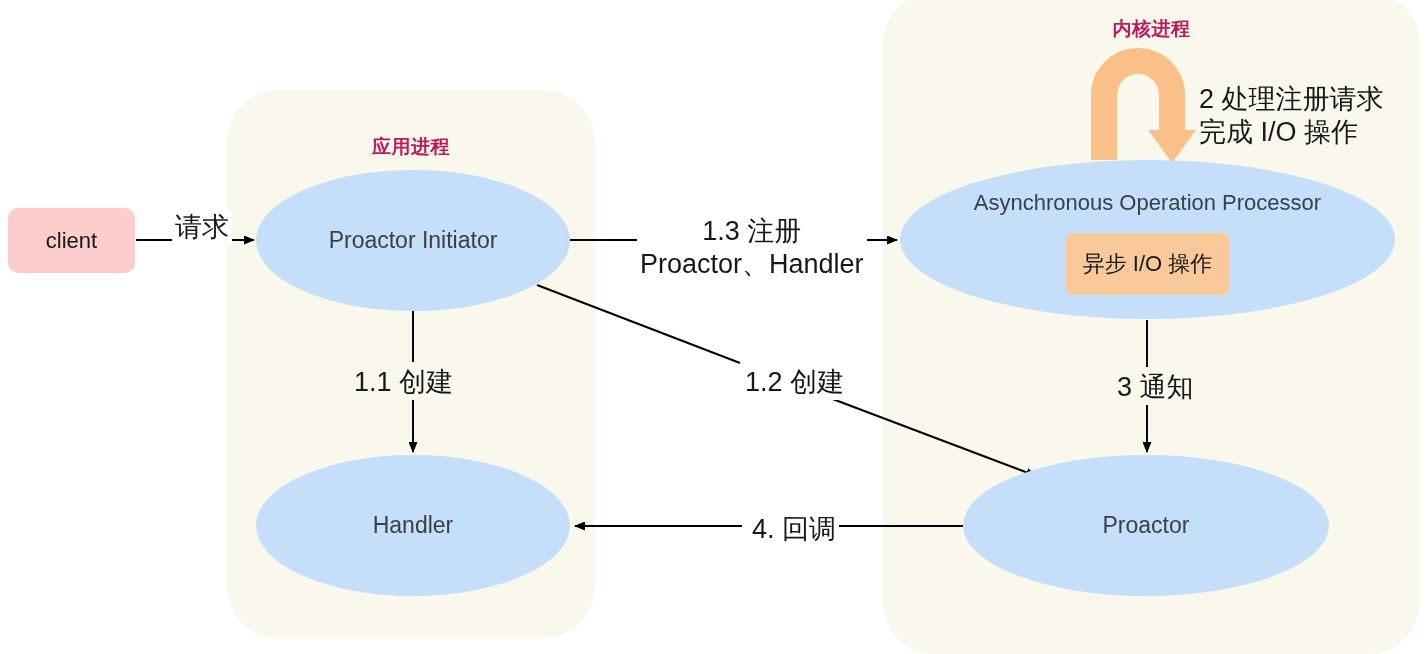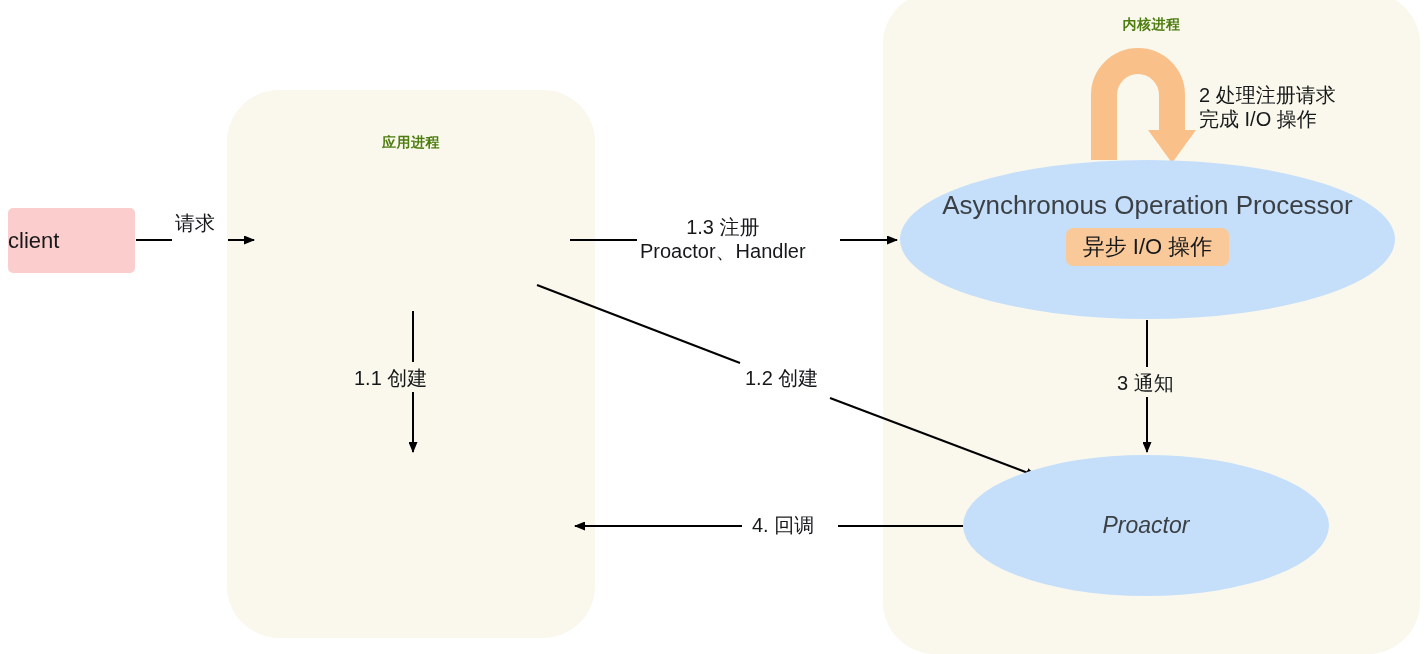--- a/index.html
+++ b/index.html
@@ -20,72 +20,72 @@
     background: #faf8ec;
     border-radius: 52px;
   }
   #panel-app  { left: 227px; top: 90px;  width: 368px; height: 548px; }
   #panel-kern { left: 883px; top: -8px;  width: 537px; height: 662px; }
 
   .panel-title {
     position: absolute;
     width: 100%;
     text-align: center;
-    font-size: 14px;
+    font-size: 19px;
     font-weight: bold;
-    color: #4d7c0f;
+    color: #be185d;
     letter-spacing: 0.5px;
   }
   #panel-app .panel-title  { top: 16px; margin-top: 28px; }
   #panel-kern .panel-title { top: 24px; }
 
   .ellipse {
     position: absolute;
     background: #c5dffb;
     border-radius: 50%;
     display: flex;
     flex-direction: column;
     align-items: center;
     justify-content: center;
     color: #3b4044;
     font-size: 23px;
   }
   #ell-initiator { left: 256px; top: 170px; width: 314px; height: 141px; }
   #ell-handler   { left: 256px; top: 455px; width: 314px; height: 141px; }
-  #ell-proactor  { left: 963px; top: 455px; width: 366px; height: 141px; font-style: italic; }
+  #ell-proactor  { left: 963px; top: 455px; width: 366px; height: 141px; }
   #ell-aop       { left: 900px; top: 160px; width: 495px; height: 159px;
                    justify-content: flex-start; padding-top: 30px; box-sizing: border-box; }
 
-  #ell-aop .aop-title { font-size: 26px; color: #3b4044; }
+  #ell-aop .aop-title { font-size: 22px; color: #3b4044; }
   .io-chip {
-    margin-top: 7px;
+    margin-top: 17px;
     background: #fac99a;
     color: #16181a;
     font-size: 22px;
-    padding: 4px 17px;
+    padding: 16px 17px;
     border-radius: 7px;
     white-space: nowrap;
   }
 
   #client-box {
     position: absolute;
     left: 8px; top: 208px;
     width: 127px; height: 65px;
     background: #fbcdcd;
-    border-radius: 5px;
-    display: flex; align-items: center; 
+    border-radius: 10px;
+    display: flex; align-items: center; justify-content: center;
     font-size: 22px;
     color: #16181a;
   }
 
   .edge-label {
     position: absolute;
     background: #ffffff;
     color: #16181a;
-    font-size: 20px;
+    font-size: 27px;
     line-height: 1.22;
     text-align: center;
     white-space: nowrap;
     padding: 1px 3px;
   }
   .edge-label.on-panel { background: #faf8ec; }
 
   #lbl-request { left: 172px;  top: 210px; }
   #lbl-13      { left: 637px;  top: 214px; }
   #lbl-11      { left: 351px;  top: 365px; }
@@ -149,21 +149,27 @@
     <g>
       <path d="M1104,160 L1104,95 A34,34 0 0 1 1172,95 L1172,133" stroke="#fac08a" stroke-width="26" fill="none" stroke-linecap="butt"></path>
       <path d="M1148,130 L1196,130 L1172,163 z" fill="#fac08a"></path>
     </g>
   </svg>
 
   <div id="client-box">
     <span>client</span>
   </div>
 
+  <div class="ellipse" id="ell-initiator">
+    <span>Proactor Initiator</span>
+  </div>
 
+  <div class="ellipse" id="ell-handler">
+    <span>Handler</span>
+  </div>
 
   <div class="ellipse" id="ell-aop">
     <span class="aop-title">Asynchronous Operation Processor</span>
     <span class="io-chip">异步 I/O 操作</span>
   </div>
 
   <div class="ellipse" id="ell-proactor">
     <span>Proactor</span>
   </div>
 

